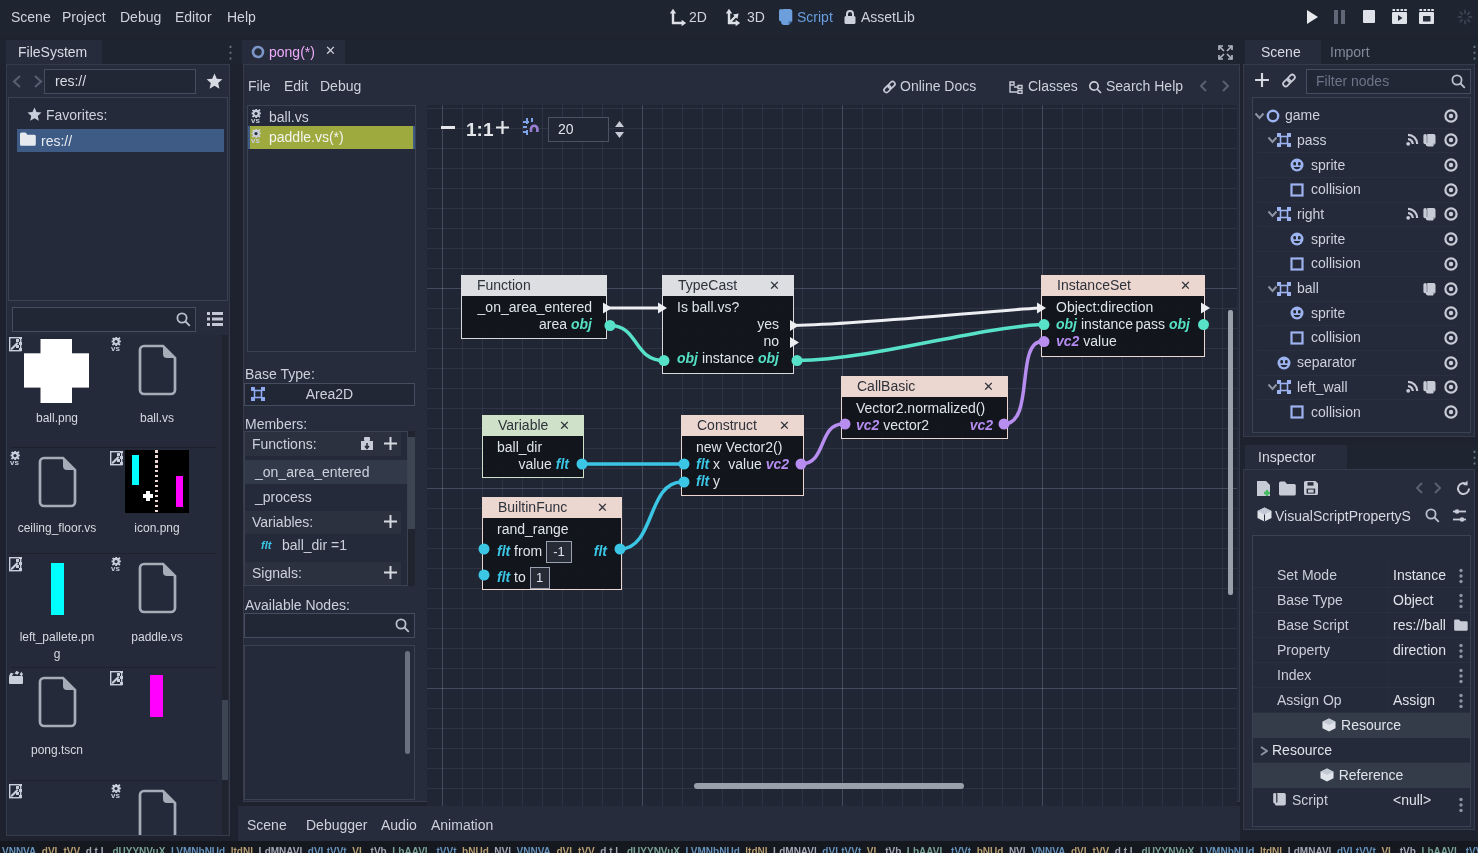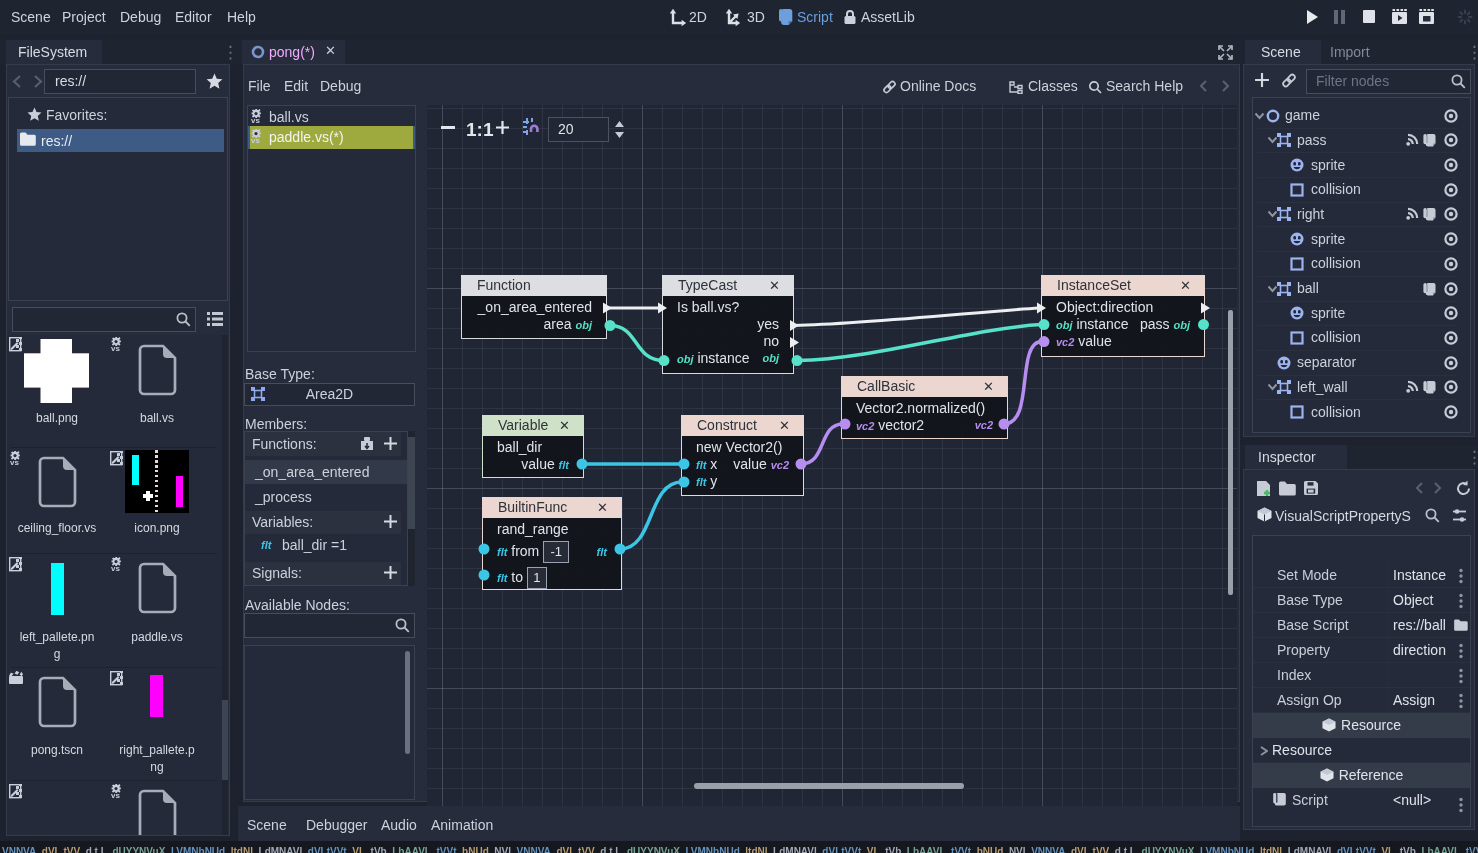--- a/index.html
+++ b/index.html
@@ -29,21 +29,21 @@
 .gnode.bgreen { border-color:#cfe2c9; }
 .gnode.bpink { border-color:#ecd6d0; }
 .ghead { height:21px; line-height:21px; text-align:left; padding-left:16px; color:#2e323a; font-size:14px; position:relative; margin:-1px -1px 3px -1px; }
 .hgray { background:#dcdee2; }
 .hgreen { background:#cfe2c9; }
 .hpink { background:#ecd6d0; }
 .gx { position:absolute; right:14px; top:0; font-size:13px; color:#2e323a; }
 .grow { height:17px; line-height:17px; padding:0 14px 0 14px; color:#dfe3ea; font-size:14px; white-space:nowrap; }
 .grow.ra { text-align:right; }
 .grow.both { display:flex; justify-content:space-between; }
-.chip { font-size:11px; font-weight:bold; font-style:italic; letter-spacing:0; }
+.chip { font-size:14px; font-weight:bold; font-style:italic; letter-spacing:0; }
 .fltc { color:#3bc6e6; }
 .objc { color:#55e0c6; }
 .vecc { color:#b48cf0; }
 .spin { display:inline-block; width:26px; height:22px; background:#262b36; border:1px solid #9aa2b2; color:#dfe3ea; text-align:center; line-height:20px; font-size:13px; vertical-align:middle; }
 .trow { height:25px; line-height:25px; color:#ccd1dc; }
 .trow .arr { color:#9ba1b0; font-size:17px; margin-right:8px; vertical-align:-1px; }
 </style>
 </head>
 <body>
 <div id="topbar">
@@ -263,21 +263,20 @@
           <rect x="7" y="2" width="3" height="3"></rect>
           <rect x="10" y="5" width="3" height="3"></rect>
           <rect x="7" y="8" width="3" height="3"></rect>
           <rect x="10" y="11" width="3" height="3"></rect>
           <rect x="10" y="-1" width="3" height="3"></rect>
           <path d="M2 11 l6 -6 1.5 1.5 -6 6 -2 0.5 z"></path>
         </g>
       </svg>
     <div class="abs" style="left:143px;top:340px;width:13px;height:42px;background:#ff00ff"></div>
     <div class="abs lbl" style="left:-25px;top:407px">pong.tscn</div>
-    <div class="abs lbl" style="left:75px;top:407px">right_pallete.p<br>ng</div>
 
     <svg class="abs bpng" style="left:2px;top:449px" width="14" height="15" viewBox="0 0 14 15">
         <rect x="0.7" y="0.7" width="11" height="13" fill="none" stroke="#c9cedb" stroke-width="1.4"></rect>
         <g fill="#c9cedb">
           <rect x="7" y="2" width="3" height="3"></rect>
           <rect x="10" y="5" width="3" height="3"></rect>
           <rect x="7" y="8" width="3" height="3"></rect>
           <rect x="10" y="11" width="3" height="3"></rect>
           <rect x="10" y="-1" width="3" height="3"></rect>
           <path d="M2 11 l6 -6 1.5 1.5 -6 6 -2 0.5 z"></path>

